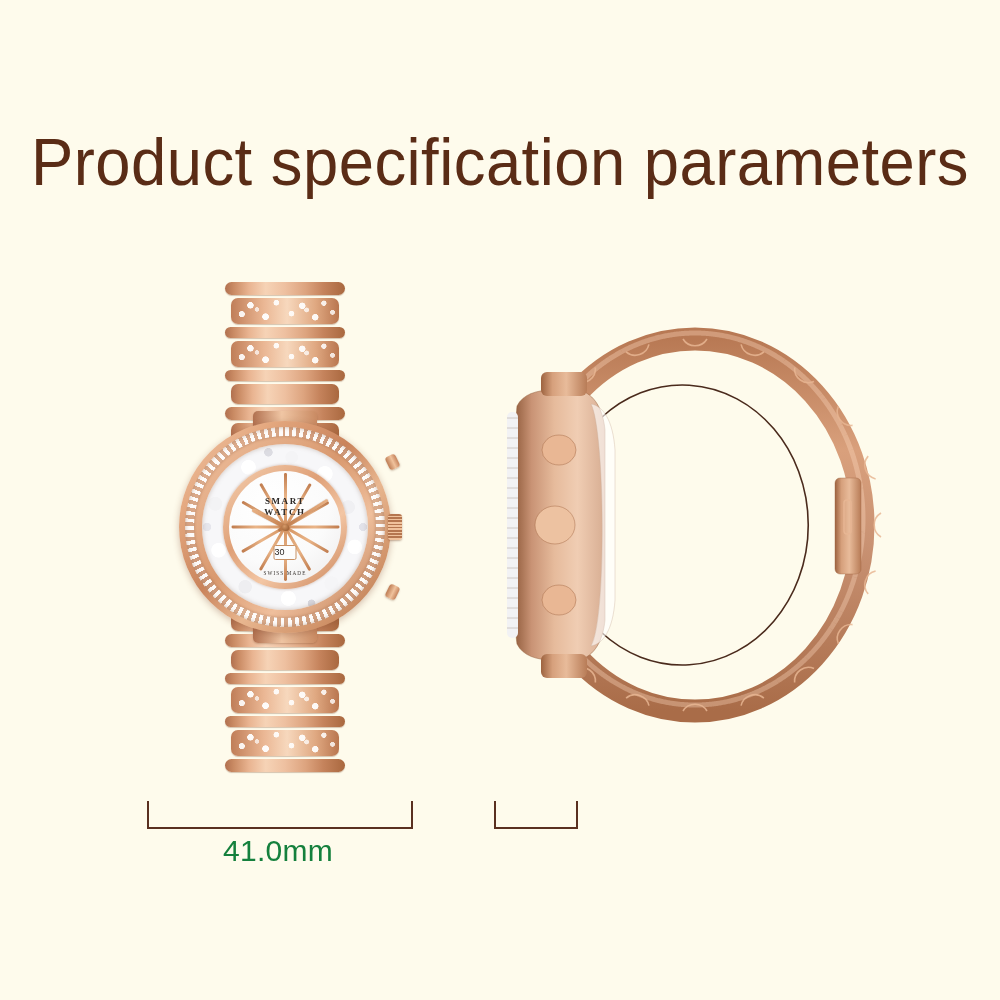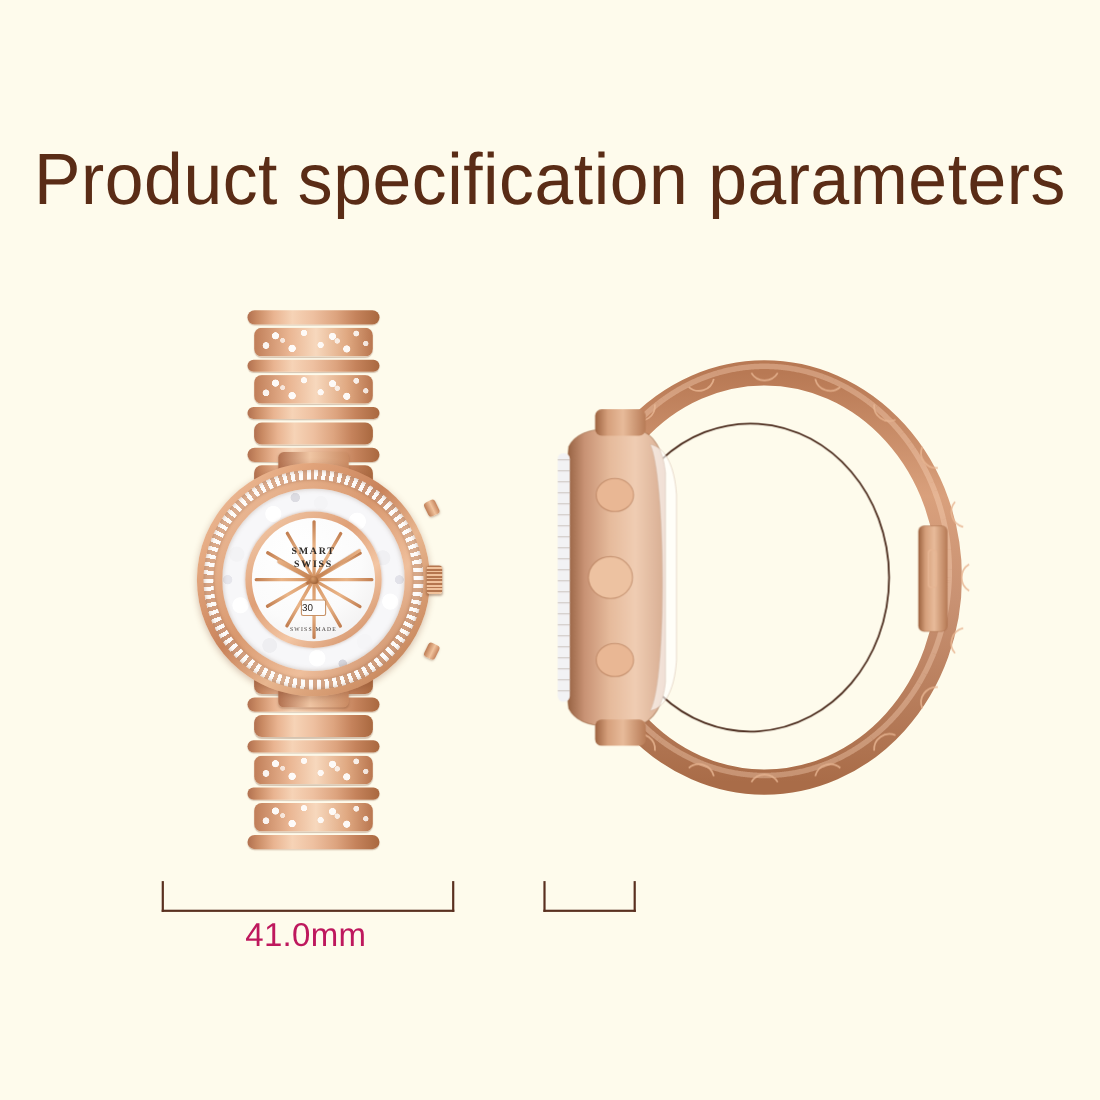--- a/index.html
+++ b/index.html
@@ -298,21 +298,21 @@
     border-right: 2.4px solid #5a3020;
     border-bottom: 2.4px solid #5a3020;
     height: 26px;
   }
   .dim-label {
     position: absolute;
     text-align: center;
     font-family: "Liberation Sans", sans-serif;
     font-weight: 300;
     font-size: 30px;
-    color: #be185d;
+    color: #15803d;
     letter-spacing: 0.3px;
   }
   #dim-width-bracket { left: 147px; top: 801px; width: 262px; }
   #dim-width-label   { left: 147px; top: 834px; width: 262px; }
   #dim-thick-bracket { left: 494px; top: 801px; width: 80px; }
   #dim-thick-label   { left: 454px; top: 834px; width: 160px; }
 </style>
 </head>
 <body>
 
@@ -366,21 +366,21 @@
         <div class="hour-marker" style="transform:rotate(150deg)"></div>
         <div class="hour-marker long" style="transform:rotate(180deg)"></div>
         <div class="hour-marker" style="transform:rotate(210deg)"></div>
         <div class="hour-marker" style="transform:rotate(240deg)"></div>
         <div class="hour-marker long" style="transform:rotate(270deg)"></div>
         <div class="hour-marker" style="transform:rotate(300deg)"></div>
         <div class="hour-marker" style="transform:rotate(330deg)"></div>
 
         <div id="brand">
           <div>SMART</div>
-          <div>SWISS</div>
+          <div>WATCH</div>
         </div>
 
         <div id="date-window">30</div>
         <div id="swiss-made">SWISS  MADE</div>
 
         <div class="hand" id="hand-hour"></div>
         <div class="hand" id="hand-minute"></div>
         <div id="hand-cap"></div>
       </div>
     </div>

